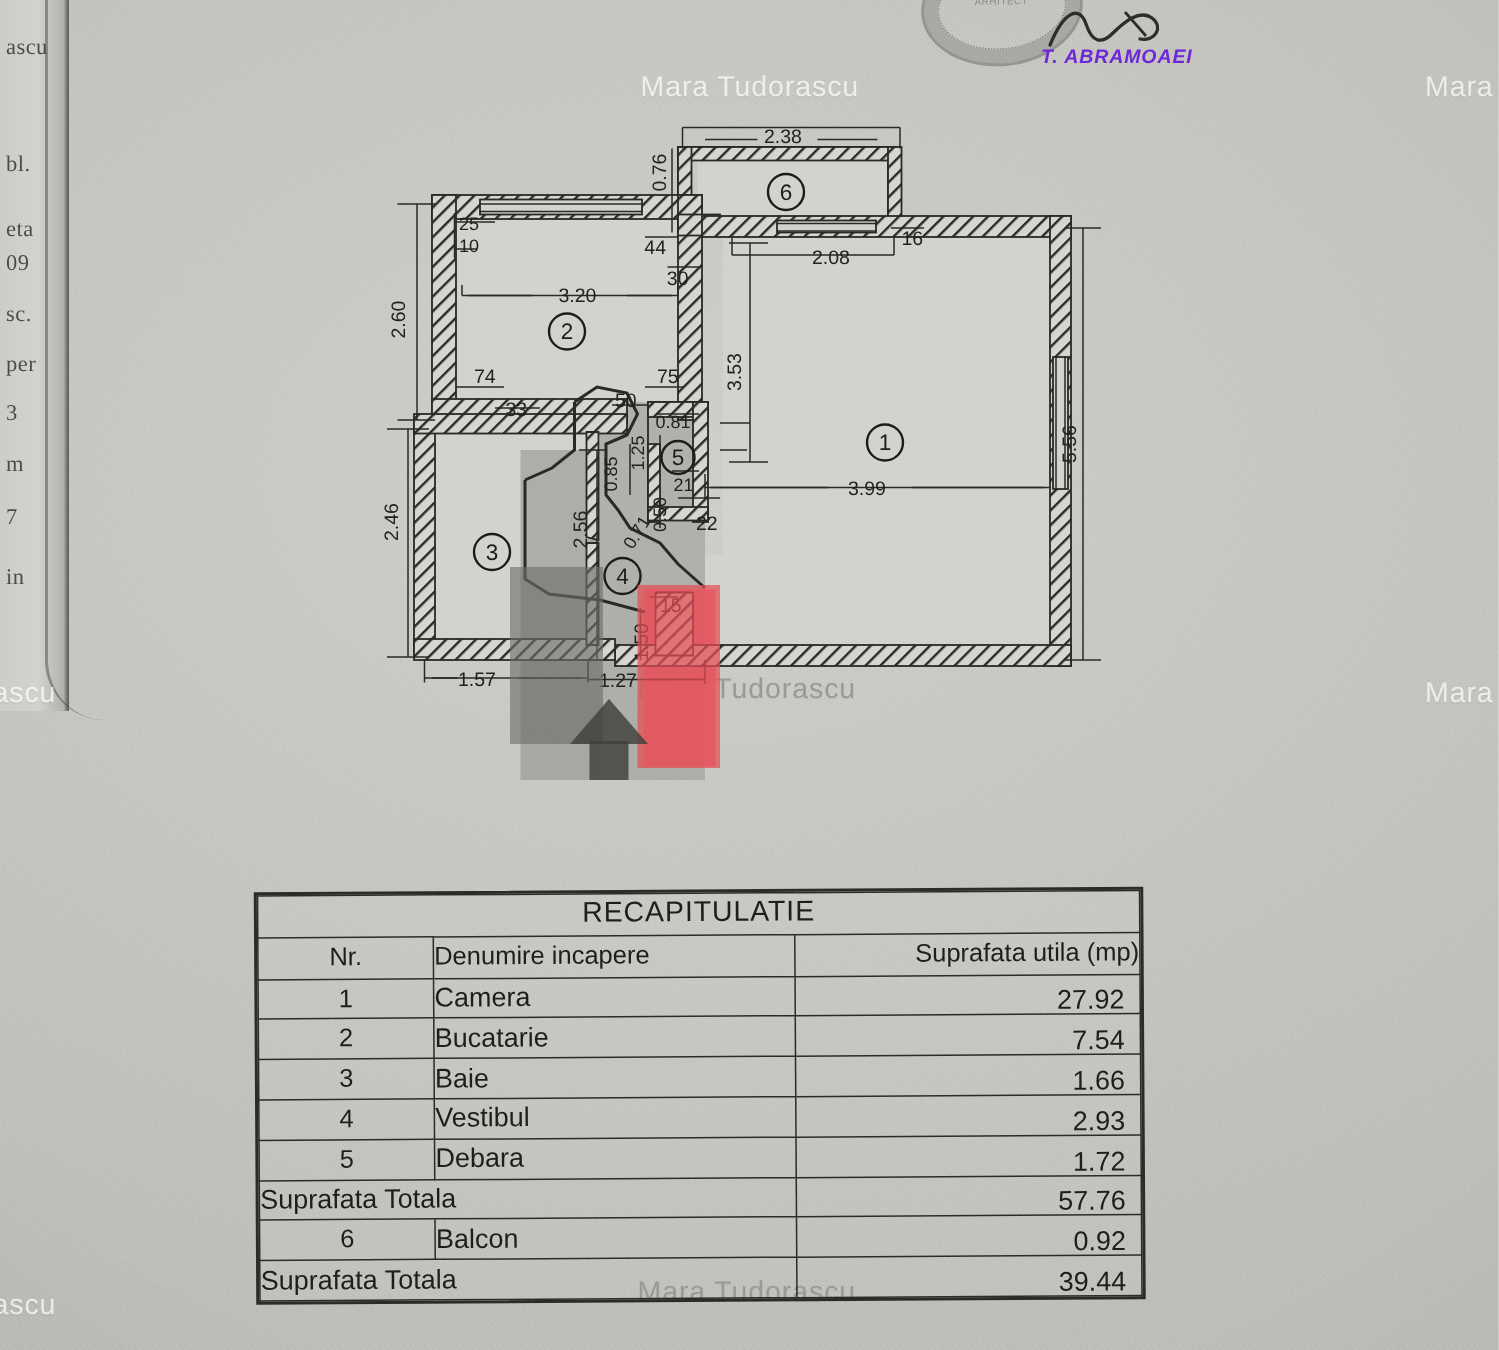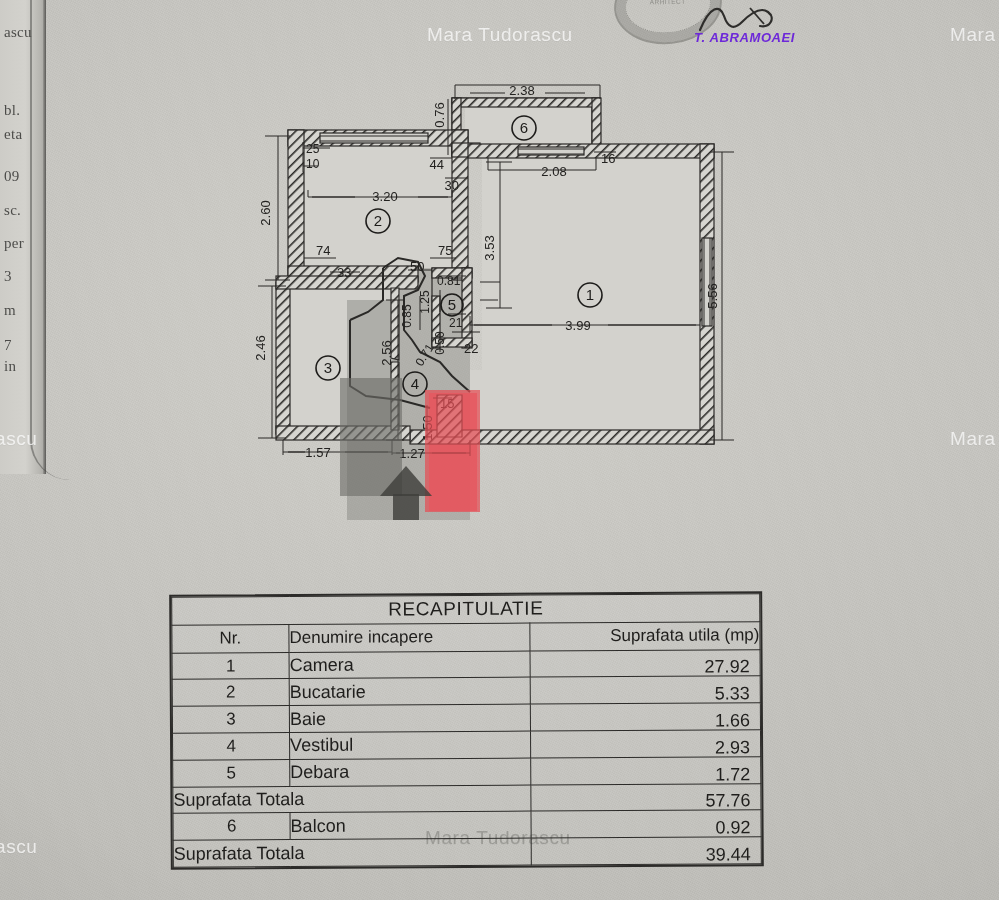--- a/index.html
+++ b/index.html
@@ -41,21 +41,21 @@
   }
   #edgecurve{
     position:absolute;left:30px;top:0;width:40px;height:480px;
     border-left:2px solid rgba(60,60,58,.45);
     border-radius:0 0 0 40px;
   }
   
   .wm{
     position:absolute;color:rgba(255,255,255,.72);
     font-size:19px;letter-spacing:.6px;white-space:nowrap;
-    pointer-events:none;text-shadow:0 1px 1px rgba(0,0,0,.04);
+    pointer-events:none;text-shadow:0 1px 1px rgba(0,0,0,.04);margin-top:24px;
   }
   .wm.dark{color:rgba(120,120,115,.55);}
   
   #stamp{
     position:absolute;left:614px;top:-34px;width:104px;height:74px;
     border-radius:50%;
     border:2px solid rgba(70,70,66,.38);
     box-shadow:inset 0 0 0 7px rgba(0,0,0,0), inset 0 0 0 9px rgba(70,70,66,.22);
     transform:rotate(-6deg);
     color:rgba(70,70,66,.45);
@@ -157,28 +157,28 @@
 </head>
 <body>
 
 <div id="scan"></div>
 <div id="grain"></div>
 <div id="vign"></div>
 
 <div id="pageedge">
   <div class="edge-line" style="top:24px">ascu</div>
   <div class="edge-line" style="top:102px">bl.</div>
-  <div class="edge-line" style="top:126px">eta</div>
+  <div class="edge-line" style="top:145px">eta</div>
   <div class="edge-line" style="top:168px">09</div>
   <div class="edge-line" style="top:202px">sc.</div>
   <div class="edge-line" style="top:235px">per</div>
   <div class="edge-line" style="top:268px">3</div>
   <div class="edge-line" style="top:302px">m</div>
   <div class="edge-line" style="top:337px">7</div>
-  <div class="edge-line" style="top:358px">in</div>
+  <div class="edge-line" style="top:377px">in</div>
 </div>
 <div id="edgecurve"></div>
 
 <div id="stamp">
   <div class="ring"></div>
   <div class="stxt">ARHITECT</div>
 </div>
 <svg id="signature" viewBox="0 0 130 32">
   <path d="M10,28 C20,4 30,2 34,14 C38,26 44,28 52,20 C60,12 70,4 78,10 C86,16 80,26 70,24" fill="none" stroke="#2e2d2b" stroke-width="2.2" stroke-linecap="round"></path>
   <path d="M60,6 L74,22" fill="none" stroke="#2e2d2b" stroke-width="1.8"></path>
@@ -441,21 +441,21 @@
       <td class="c-nr">1</td>
       <td class="c-name">Camera</td>
       <td class="c-val valcell">
             <span>27.92</span>
           </td>
     </tr>
     <tr class="r-row">
       <td class="c-nr">2</td>
       <td class="c-name">Bucatarie</td>
       <td class="c-val valcell">
-            <span>5.33</span>
+            <span>7.54</span>
           </td>
     </tr>
     <tr class="r-row">
       <td class="c-nr">3</td>
       <td class="c-name">Baie</td>
       <td class="c-val valcell">
             <span>1.66</span>
           </td>
     </tr>
     <tr class="r-row">

